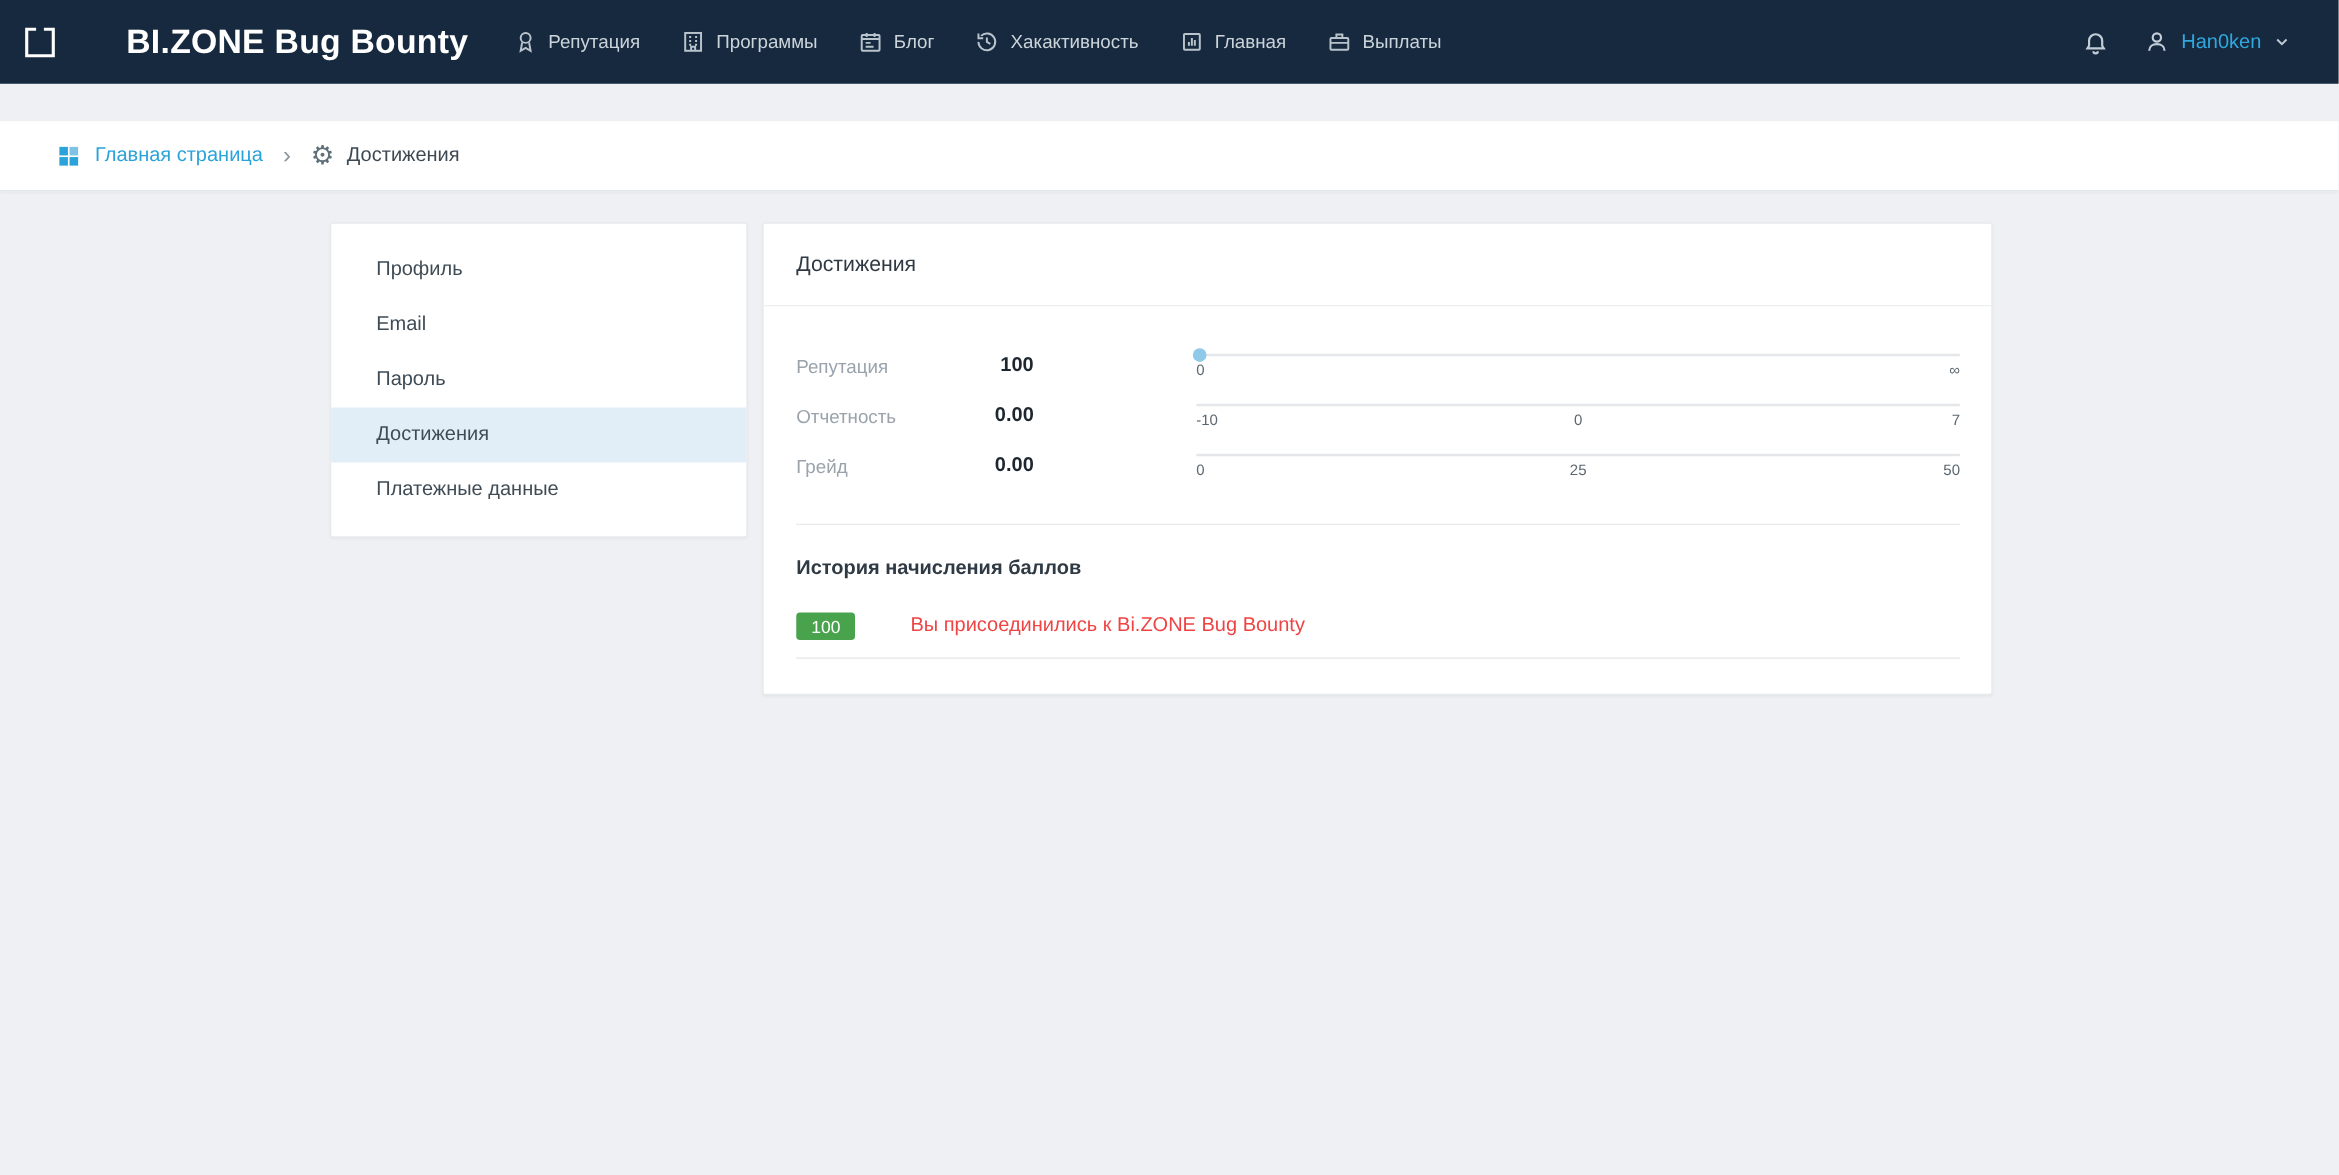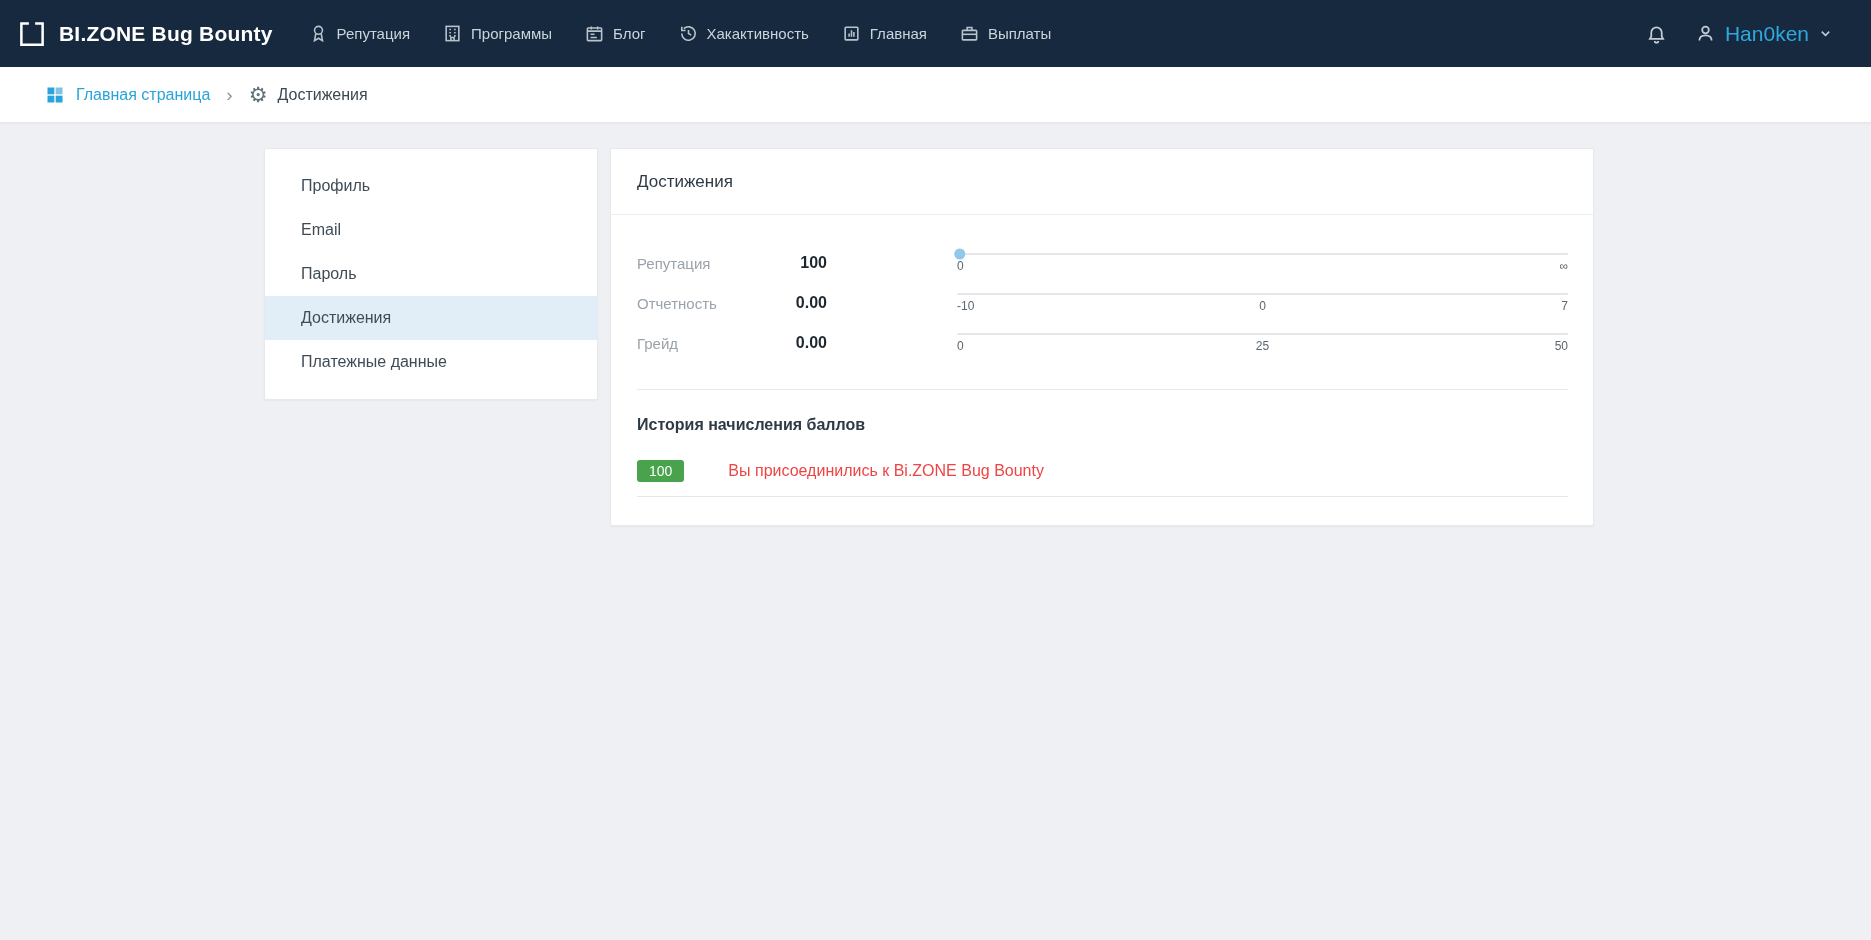--- a/index.html
+++ b/index.html
@@ -12,38 +12,39 @@
   }
 
   
   .navbar {
     height:67px; background:#16293e;
     display:flex; align-items:center;
     padding:0 38px 0 17px;
   }
   .brand { display:flex; align-items:center; gap:12px; color:#ffffff; cursor:pointer; }
   .brand-icon svg { display:block; }
-  .brand-text { font-size:21px; font-weight:bold; letter-spacing:.2px; white-space:nowrap; }
+  .brand-text { font-size:27px; font-weight:bold; letter-spacing:.2px; white-space:nowrap;margin-left:42px; }
   .nav-items { display:flex; align-items:center; margin-left:36px; gap:33px; }
   .nav-item { display:flex; align-items:center; gap:9px; font-size:15px; color:#ccd4db; cursor:pointer; white-space:nowrap; }
   .nav-item svg { stroke:#b9c3cc; display:block; }
   .nav-right { margin-left:auto; display:flex; align-items:center; gap:28px; }
   .icon-btn { cursor:pointer; }
   .icon-btn svg { stroke:#c3cdd6; display:block; }
   .user-menu { display:flex; align-items:center; gap:9px; cursor:pointer; }
   .user-menu svg { display:block; }
-  .user-name { font-size:21px; color:#2fa8de;text-align:center; }
+  .user-name { font-size:16px; color:#2fa8de;text-align:center; }
 
   
   .breadcrumb-bar {
     height:56px; background:#ffffff;
     display:flex; align-items:center;
     padding-left:45px;
     border-bottom:1px solid #e4e7ea;
     box-shadow:0 1px 2px rgba(16,30,40,.04);
+    margin-top:30px;
   }
   .crumb-home { display:flex; align-items:center; gap:11px; color:#2aa3da; font-size:16px; cursor:pointer; }
   .crumb-home svg { display:block; }
   .crumb-sep { color:#8a949c; margin:0 16px; font-size:19px; line-height:1; }
   .crumb-current { display:flex; align-items:center; gap:10px; color:#3c4852; font-size:16px; }
   .gear-glyph { font-size:21px; color:#5f7079; line-height:1; }
 
   
   .main { display:flex; align-items:flex-start; padding:25px 0 0 264px; gap:12px; }
   .card {

